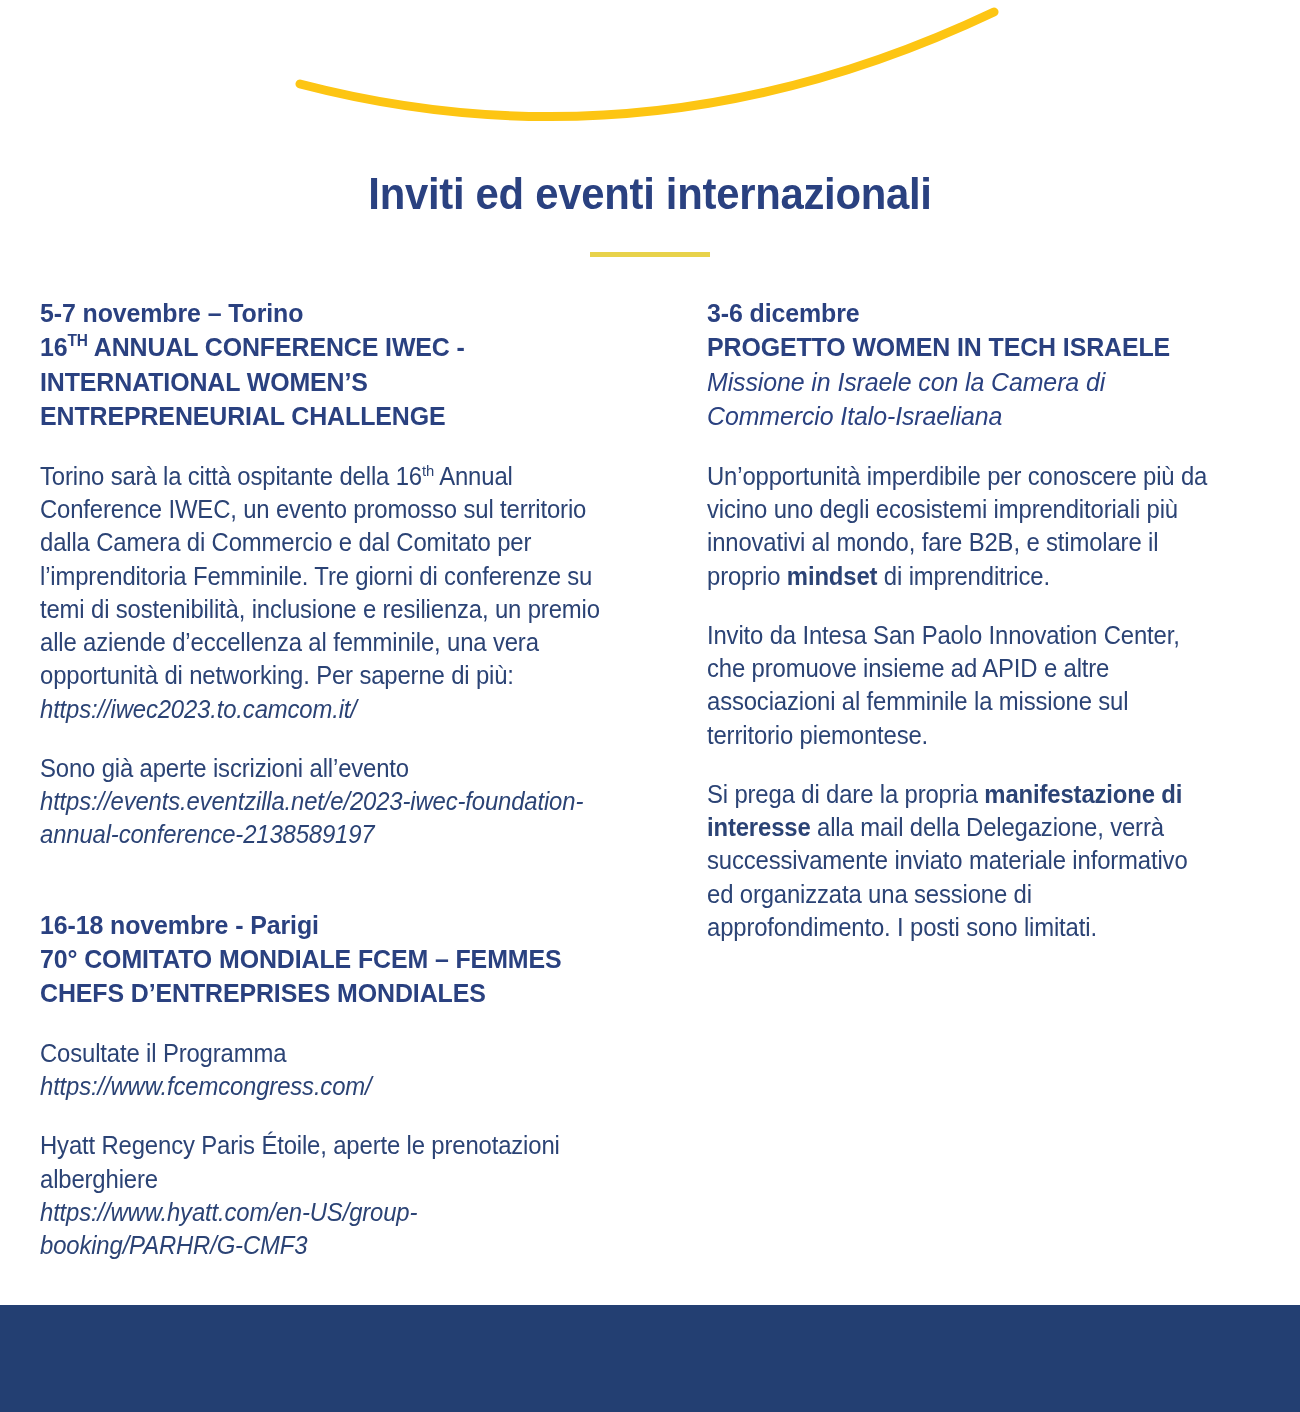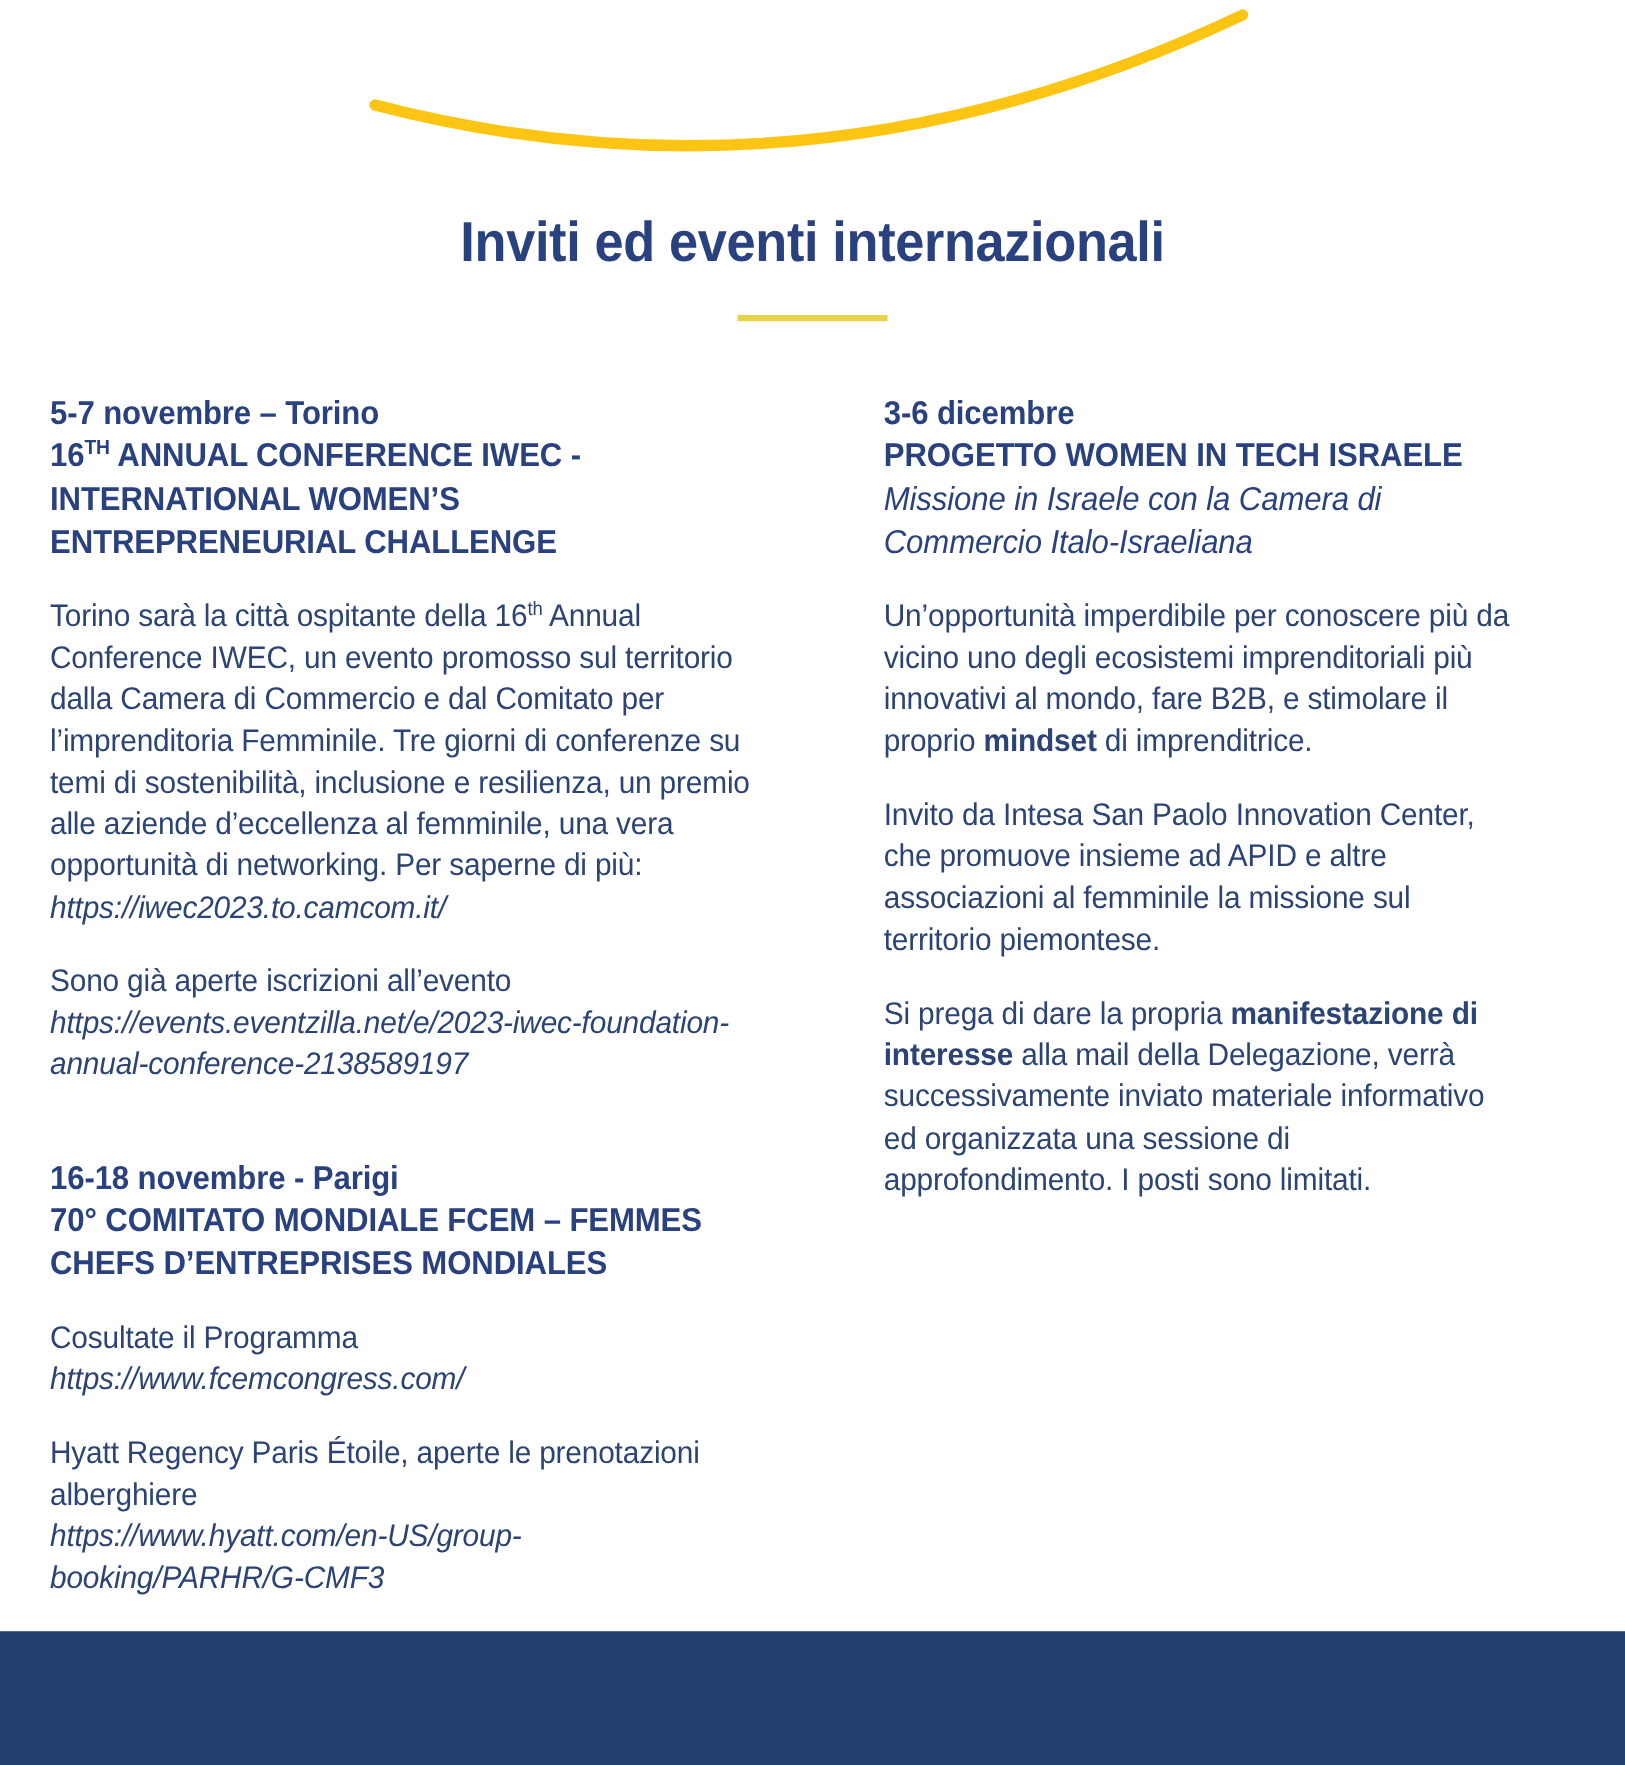--- a/index.html
+++ b/index.html
@@ -54,21 +54,20 @@
   .columns {
     position: absolute;
     left: 0;
     top: 296px;
     width: 1300px;
     display: flex;
     align-items: flex-start;
   }
   .col {
     box-sizing: border-box;
-    margin-top: 17px;
   }
   .col-left {
     width: 672px;
     padding-left: 40px;
     padding-right: 32px;
   }
   .col-right {
     width: 628px;
     padding-left: 35px;
     padding-right: 60px;

